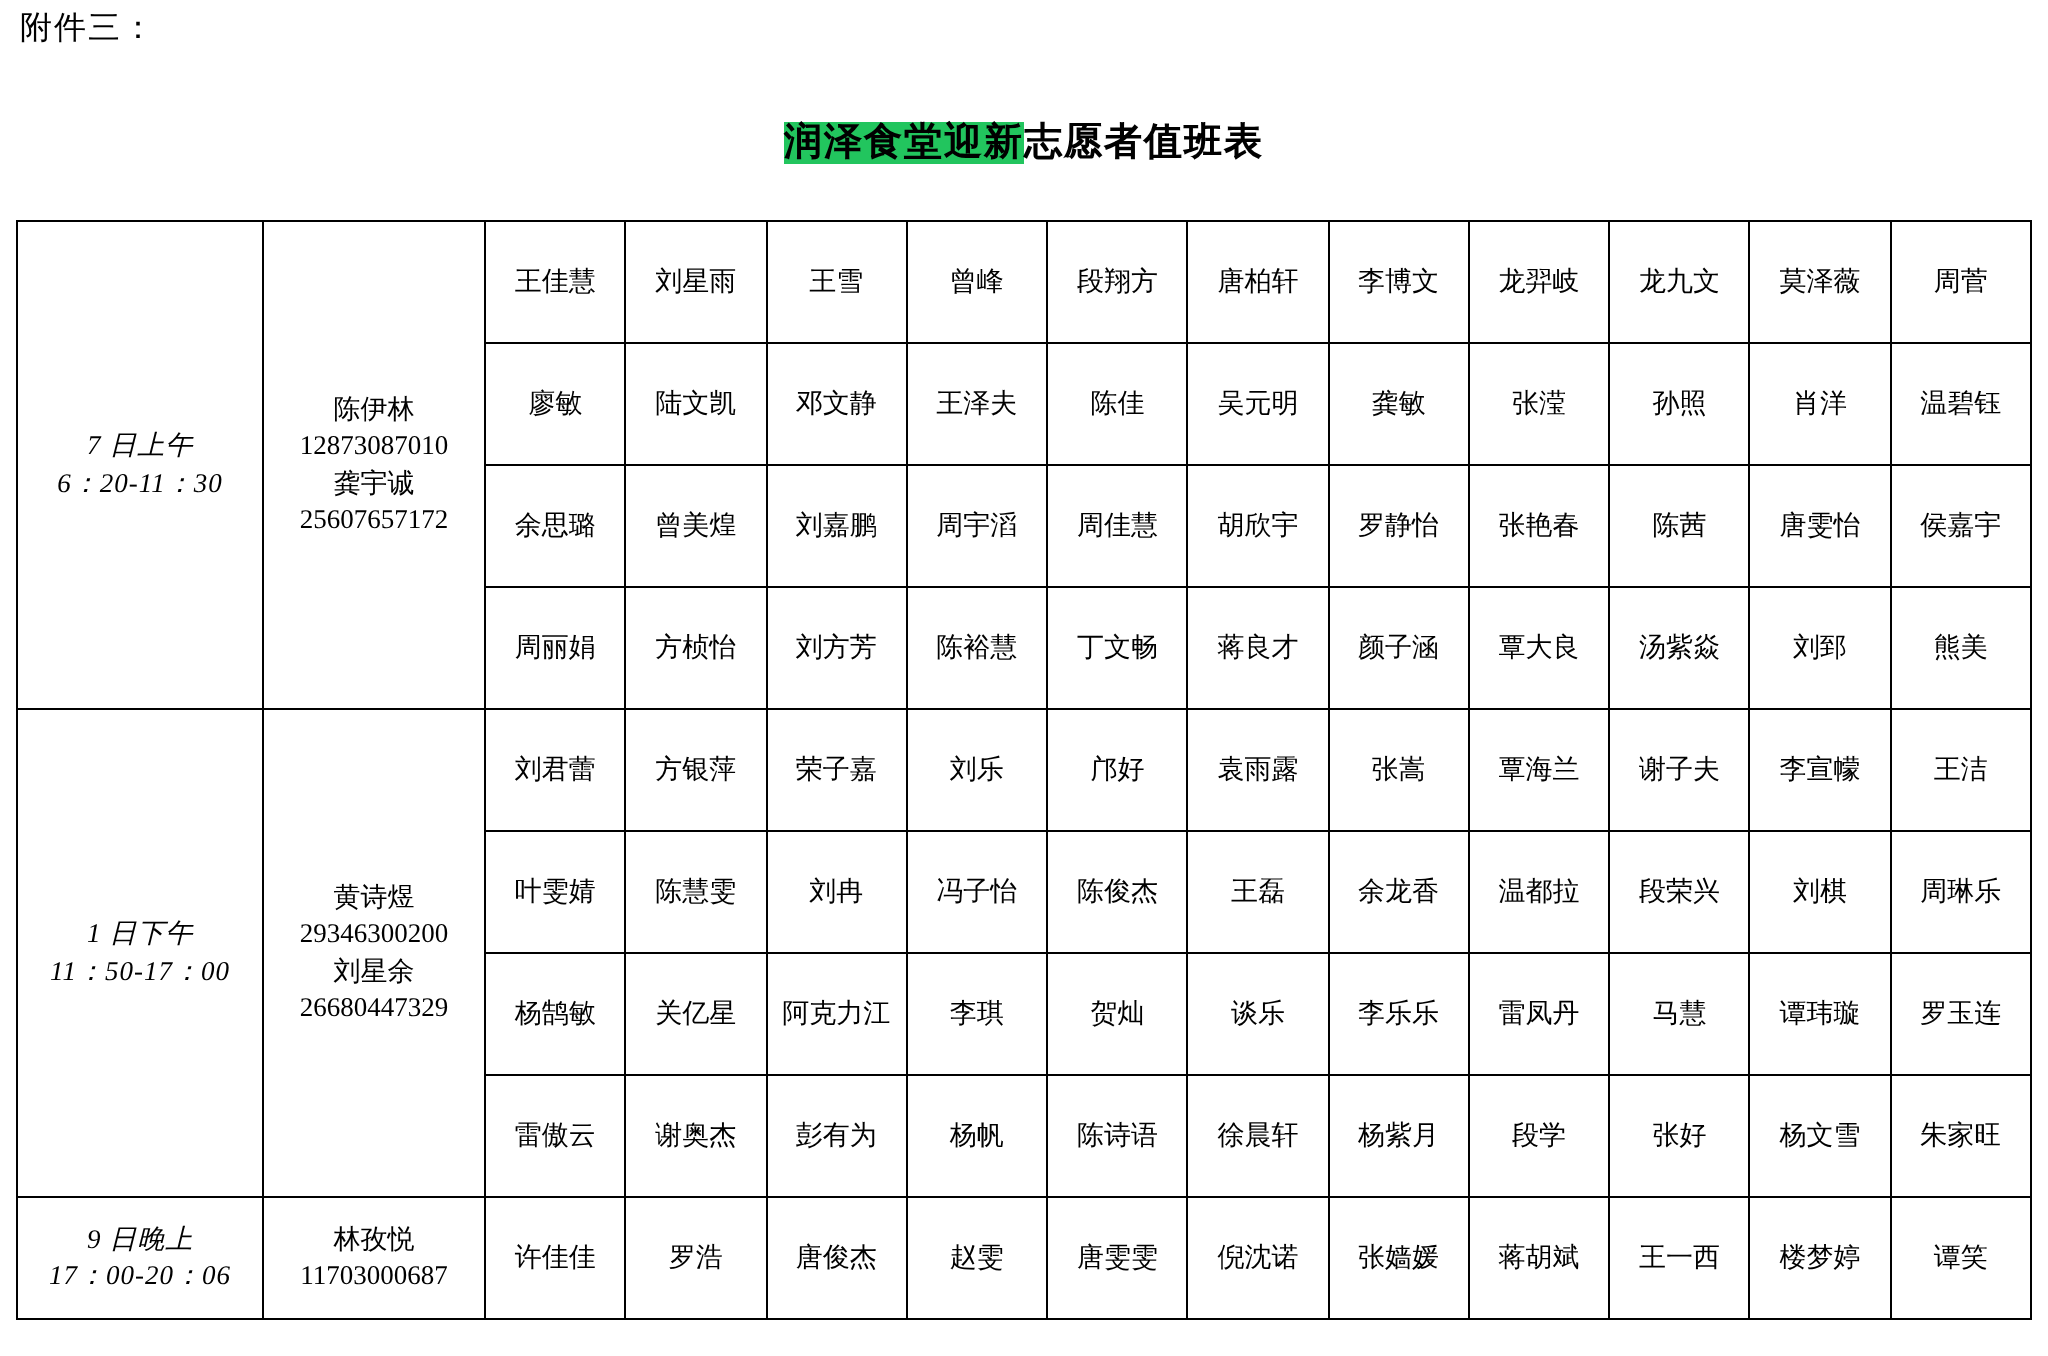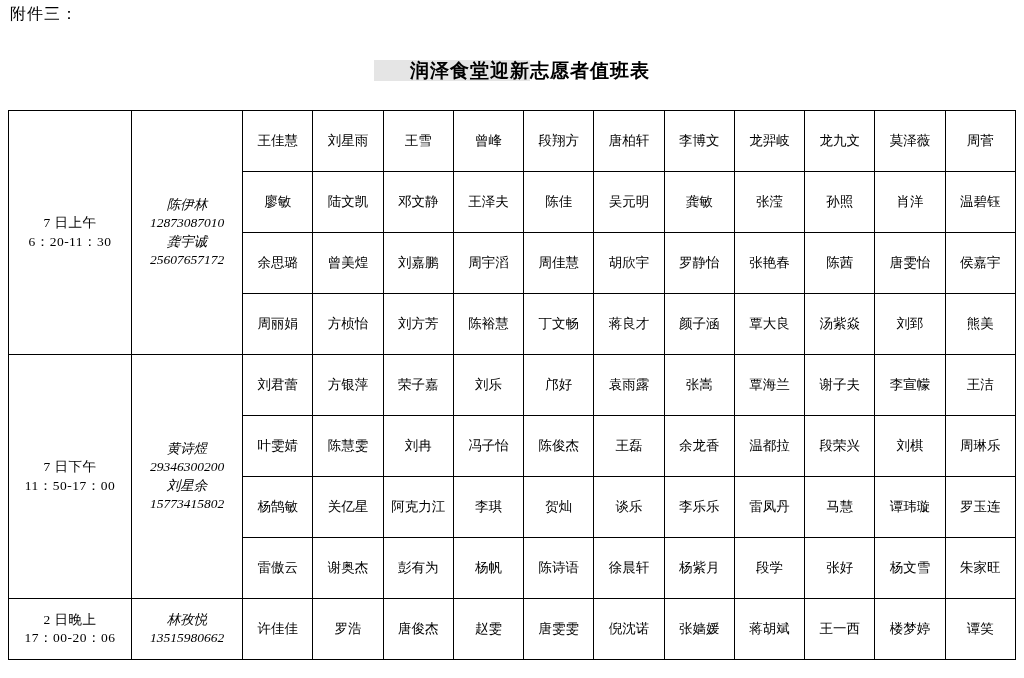--- a/index.html
+++ b/index.html
@@ -30,22 +30,21 @@
     position: absolute;
     left: 0;
     top: 58px;
     width: 1024px;
     text-align: center;
     font-size: 19px;
     font-weight: bold;
     letter-spacing: 1px;
   }
   .doc-title .hl {
-    background: #e5e5e5;
-    padding-left: 36px;
+    background: #22c55e;
   }
   table.sched {
     position: absolute;
     left: 8px;
     top: 110px;
     width: 1008px;
     border-collapse: collapse;
     table-layout: fixed;
   }
   table.sched td {
@@ -54,26 +53,26 @@
     vertical-align: middle;
     font-size: 13.5px;
     line-height: 1.35;
     padding: 2px 1px;
     word-break: break-all;
   }
   td.shift {
     width: 120px;
     font-size: 13.5px;
     letter-spacing: 0.5px;
+    font-style: italic;
   }
   td.leader {
     width: 108px;
     font-size: 13.5px;
     line-height: 1.5;
-    font-style: italic;
   }
   td.name {
     height: 56px;
   }
   .shift-line, .leader-line { display: block; }
 </style>
 </head>
 <body>
 
 <div class="page">
@@ -145,28 +144,28 @@
         <td class="name">蒋良才</td>
         <td class="name">颜子涵</td>
         <td class="name">覃大良</td>
         <td class="name">汤紫焱</td>
         <td class="name">刘郅</td>
         <td class="name">熊美</td>
       </tr>
 
       <tr>
         <td class="shift" rowspan="4">
-          <span class="shift-line">7 日下午</span>
+          <span class="shift-line">1 日下午</span>
           <span class="shift-line">11：50-17：00</span>
         </td>
         <td class="leader" rowspan="4">
           <span class="leader-line">黄诗煜</span>
           <span class="leader-line">29346300200</span>
           <span class="leader-line">刘星余</span>
-          <span class="leader-line">15773415802</span>
+          <span class="leader-line">26680447329</span>
         </td>
         <td class="name">刘君蕾</td>
         <td class="name">方银萍</td>
         <td class="name">荣子嘉</td>
         <td class="name">刘乐</td>
         <td class="name">邝好</td>
         <td class="name">袁雨露</td>
         <td class="name">张嵩</td>
         <td class="name">覃海兰</td>
         <td class="name">谢子夫</td>
@@ -208,26 +207,26 @@
         <td class="name">徐晨轩</td>
         <td class="name">杨紫月</td>
         <td class="name">段学</td>
         <td class="name">张好</td>
         <td class="name">杨文雪</td>
         <td class="name">朱家旺</td>
       </tr>
 
       <tr>
         <td class="shift">
-          <span class="shift-line">2 日晚上</span>
+          <span class="shift-line">9 日晚上</span>
           <span class="shift-line">17：00-20：06</span>
         </td>
         <td class="leader">
           <span class="leader-line">林孜悦</span>
-          <span class="leader-line">13515980662</span>
+          <span class="leader-line">11703000687</span>
         </td>
         <td class="name">许佳佳</td>
         <td class="name">罗浩</td>
         <td class="name">唐俊杰</td>
         <td class="name">赵雯</td>
         <td class="name">唐雯雯</td>
         <td class="name">倪沈诺</td>
         <td class="name">张嫱媛</td>
         <td class="name">蒋胡斌</td>
         <td class="name">王一西</td>

